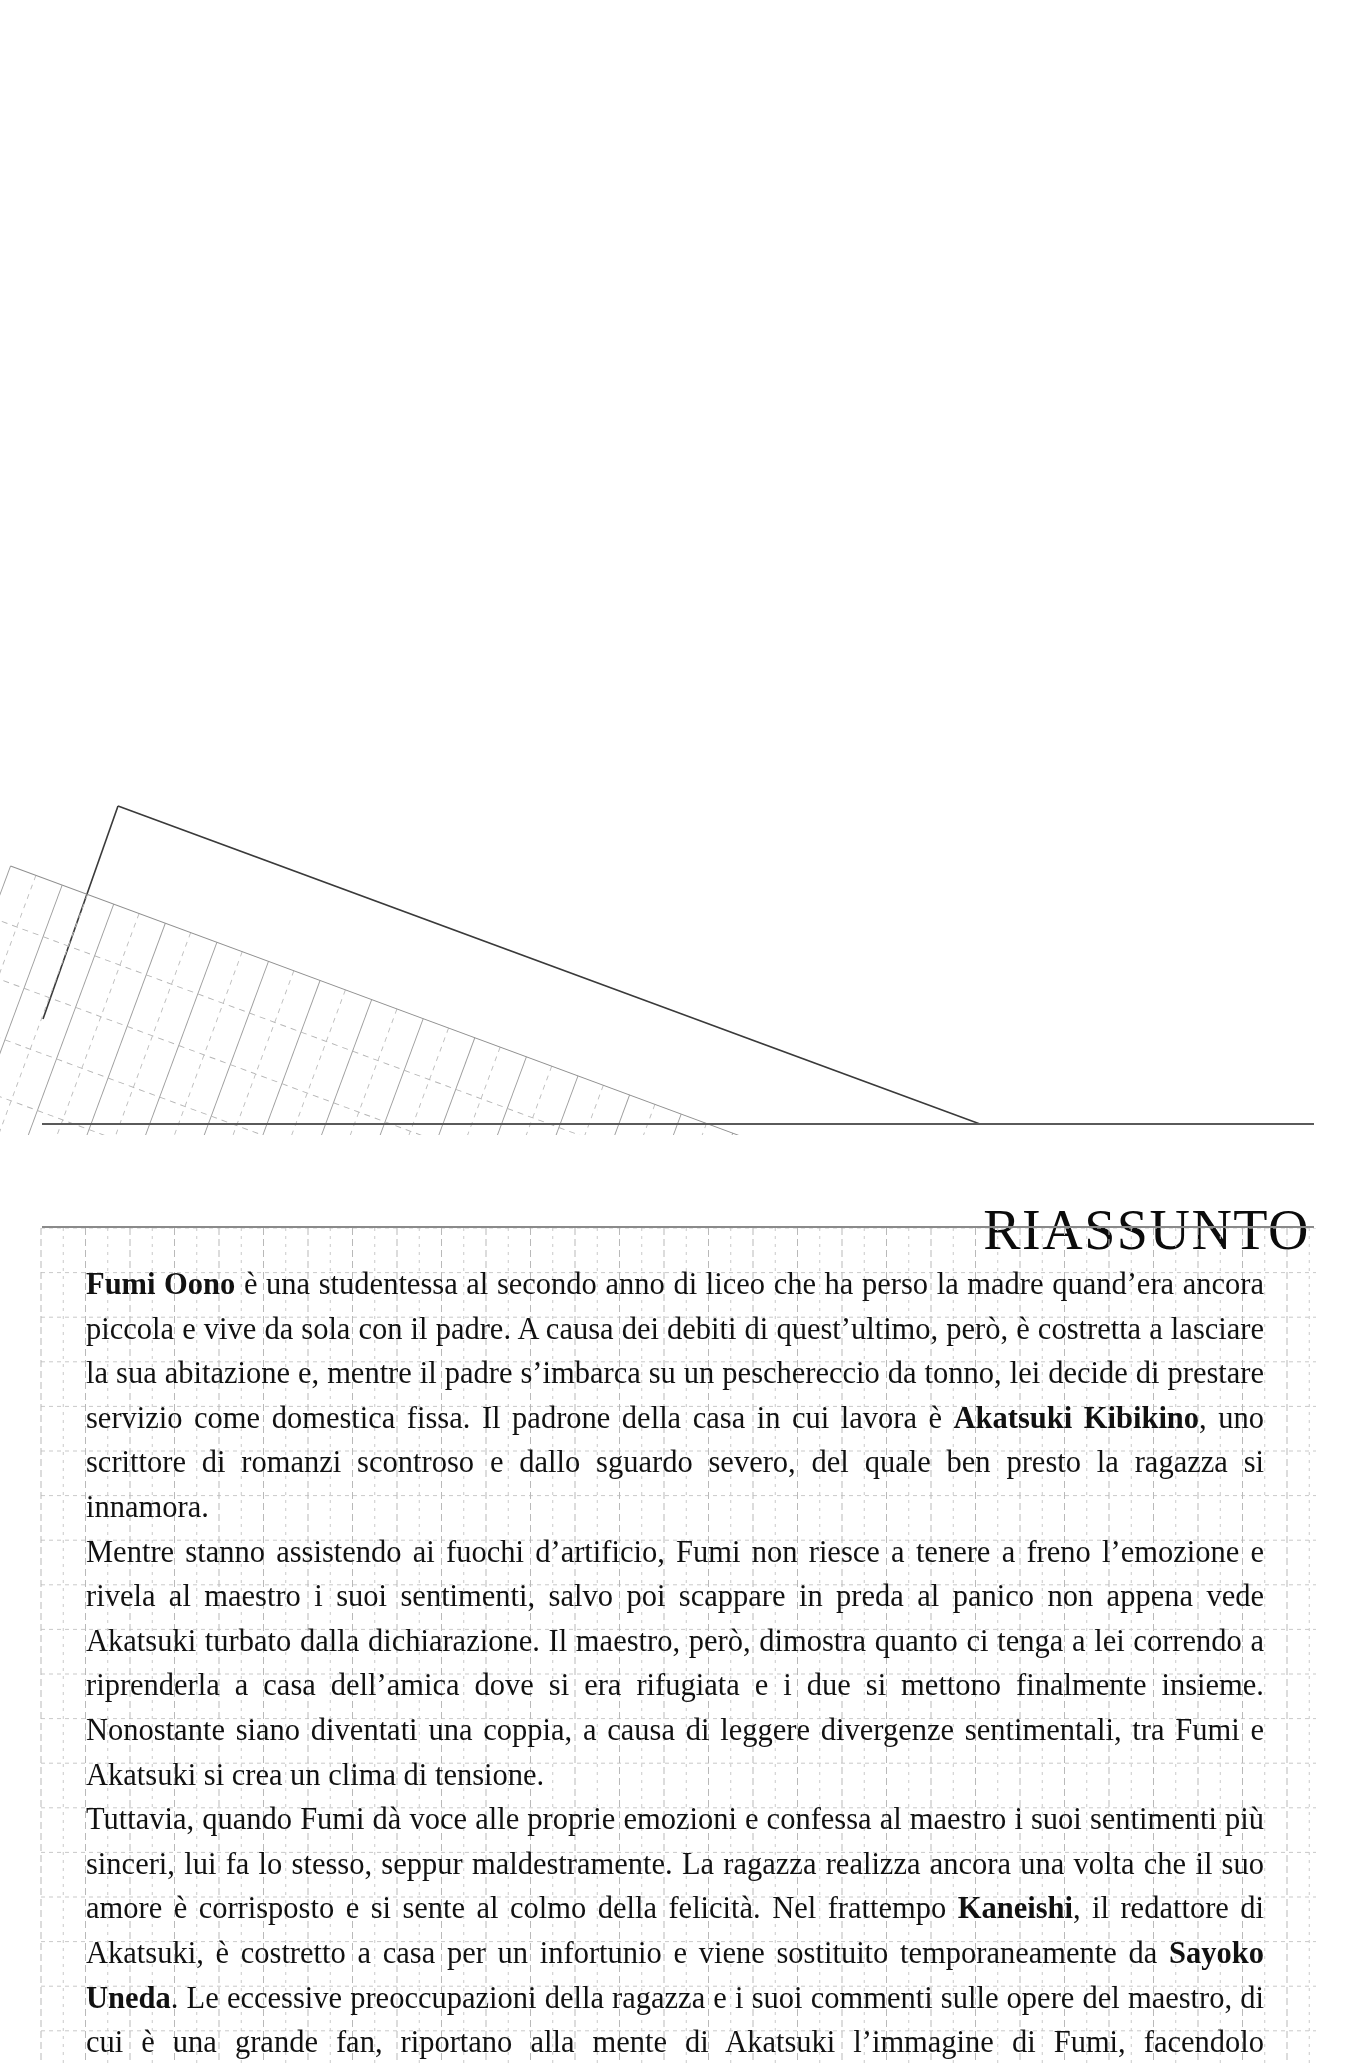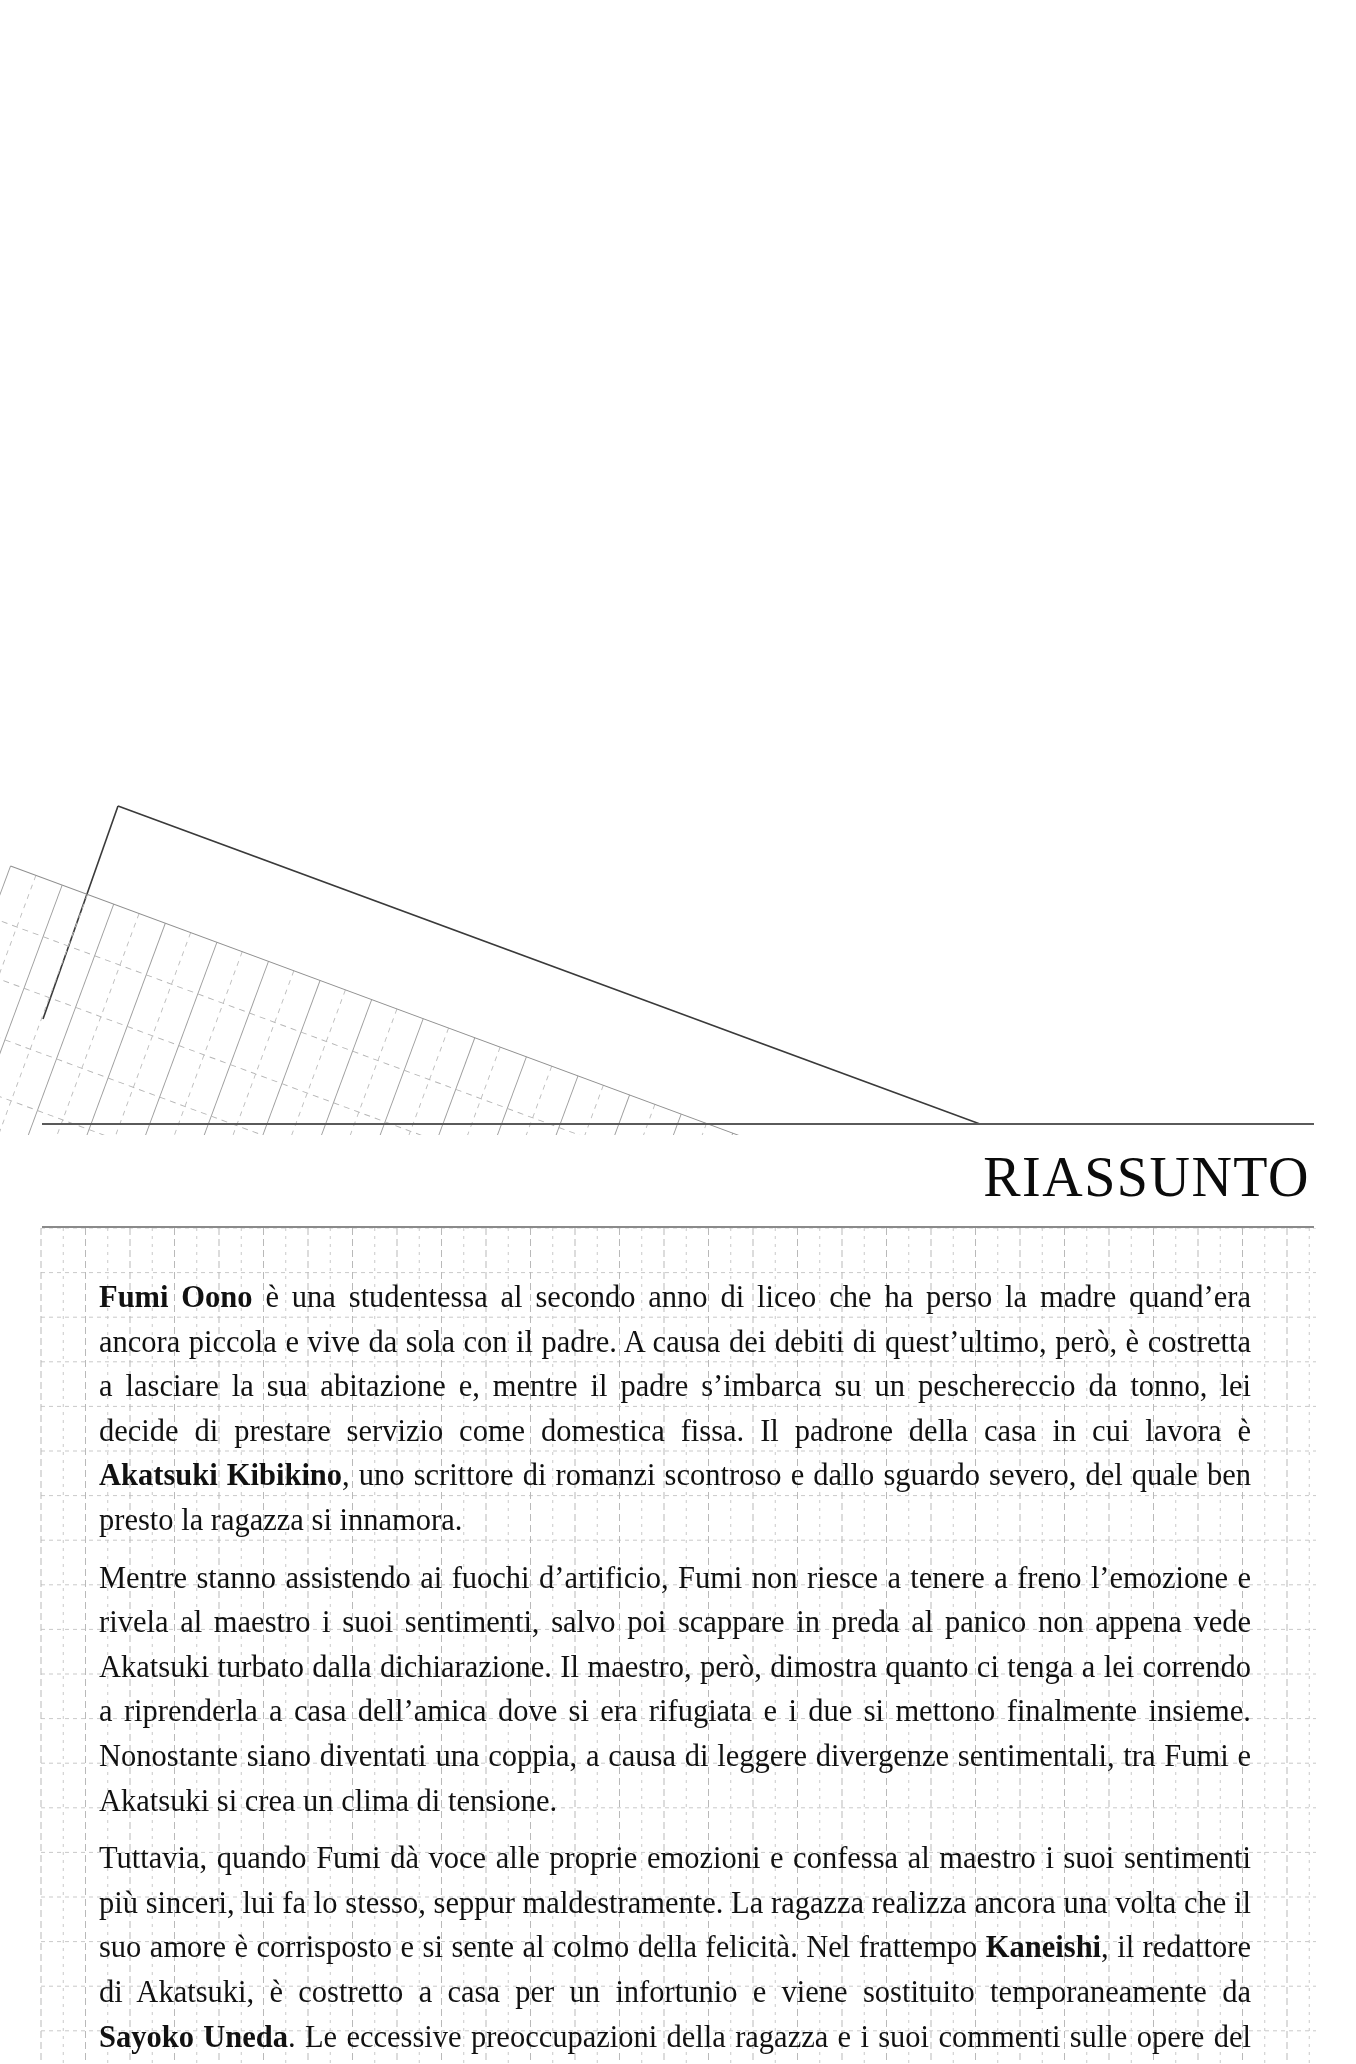--- a/index.html
+++ b/index.html
@@ -21,21 +21,21 @@
   
   .rule{
     position:absolute; left:42px; width:1272px;
     height:2px; background:#5a5a5a;
   }
   #rule-top{ top:1123px; }
   #rule-body-top{ top:1226px; background:#8a8a8a; height:2px; }
 
   
   #page-title{
-    position:absolute; right:46px; top:1149px;
+    position:absolute; right:46px; top:1202px;
     font-size:56px; letter-spacing:1.5px;
     line-height:1; color:#0b0b0b;
     font-family:"Liberation Serif","DejaVu Serif",serif;
     white-space:nowrap;
   }
 
   
   #grid-area{
     position:absolute; left:0; top:1228px;
     width:1356px; height:836px;
@@ -47,21 +47,21 @@
   #summary-body{
     position:absolute; left:86px; top:1262px;
     width:1178px;
     font-size:30.5px;
     line-height:44.6px;
     text-align:justify;
     text-justify:inter-word;
     color:#111;
     -webkit-hyphens:manual; hyphens:manual;
   }
-  #summary-body p{ margin:13px; text-indent:0; }
+  #summary-body p{ margin:0; text-indent:0; }
   #summary-body b{ font-weight:700; }
 </style>
 </head>
 <body>
 
 <div id="tilted-art">
   <svg width="1356" height="1135" viewBox="0 0 1356 1135" aria-hidden="true">
     <g>
 
       <path d="M 118 806 L 43 1019" fill="none" stroke="#3a3a3a" stroke-width="1.6"></path>

